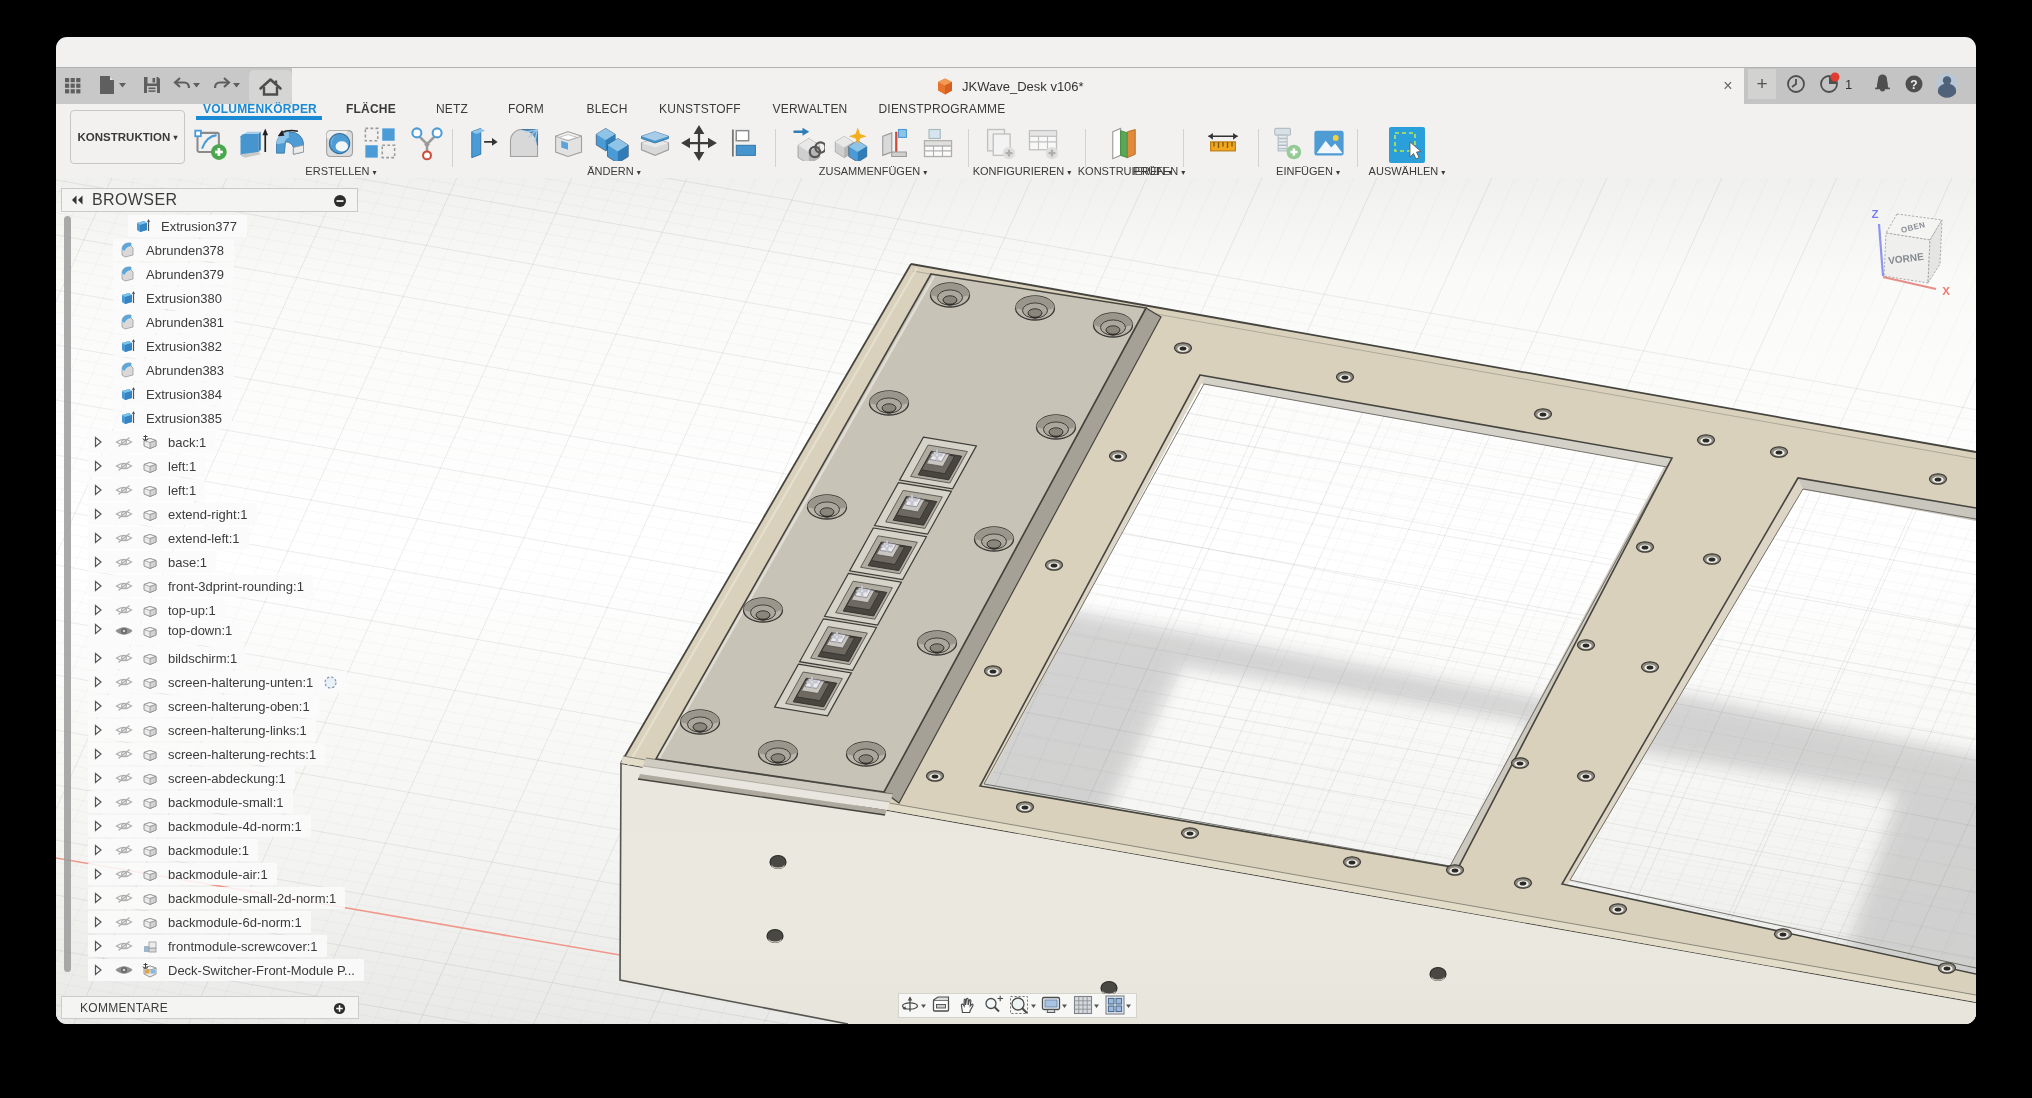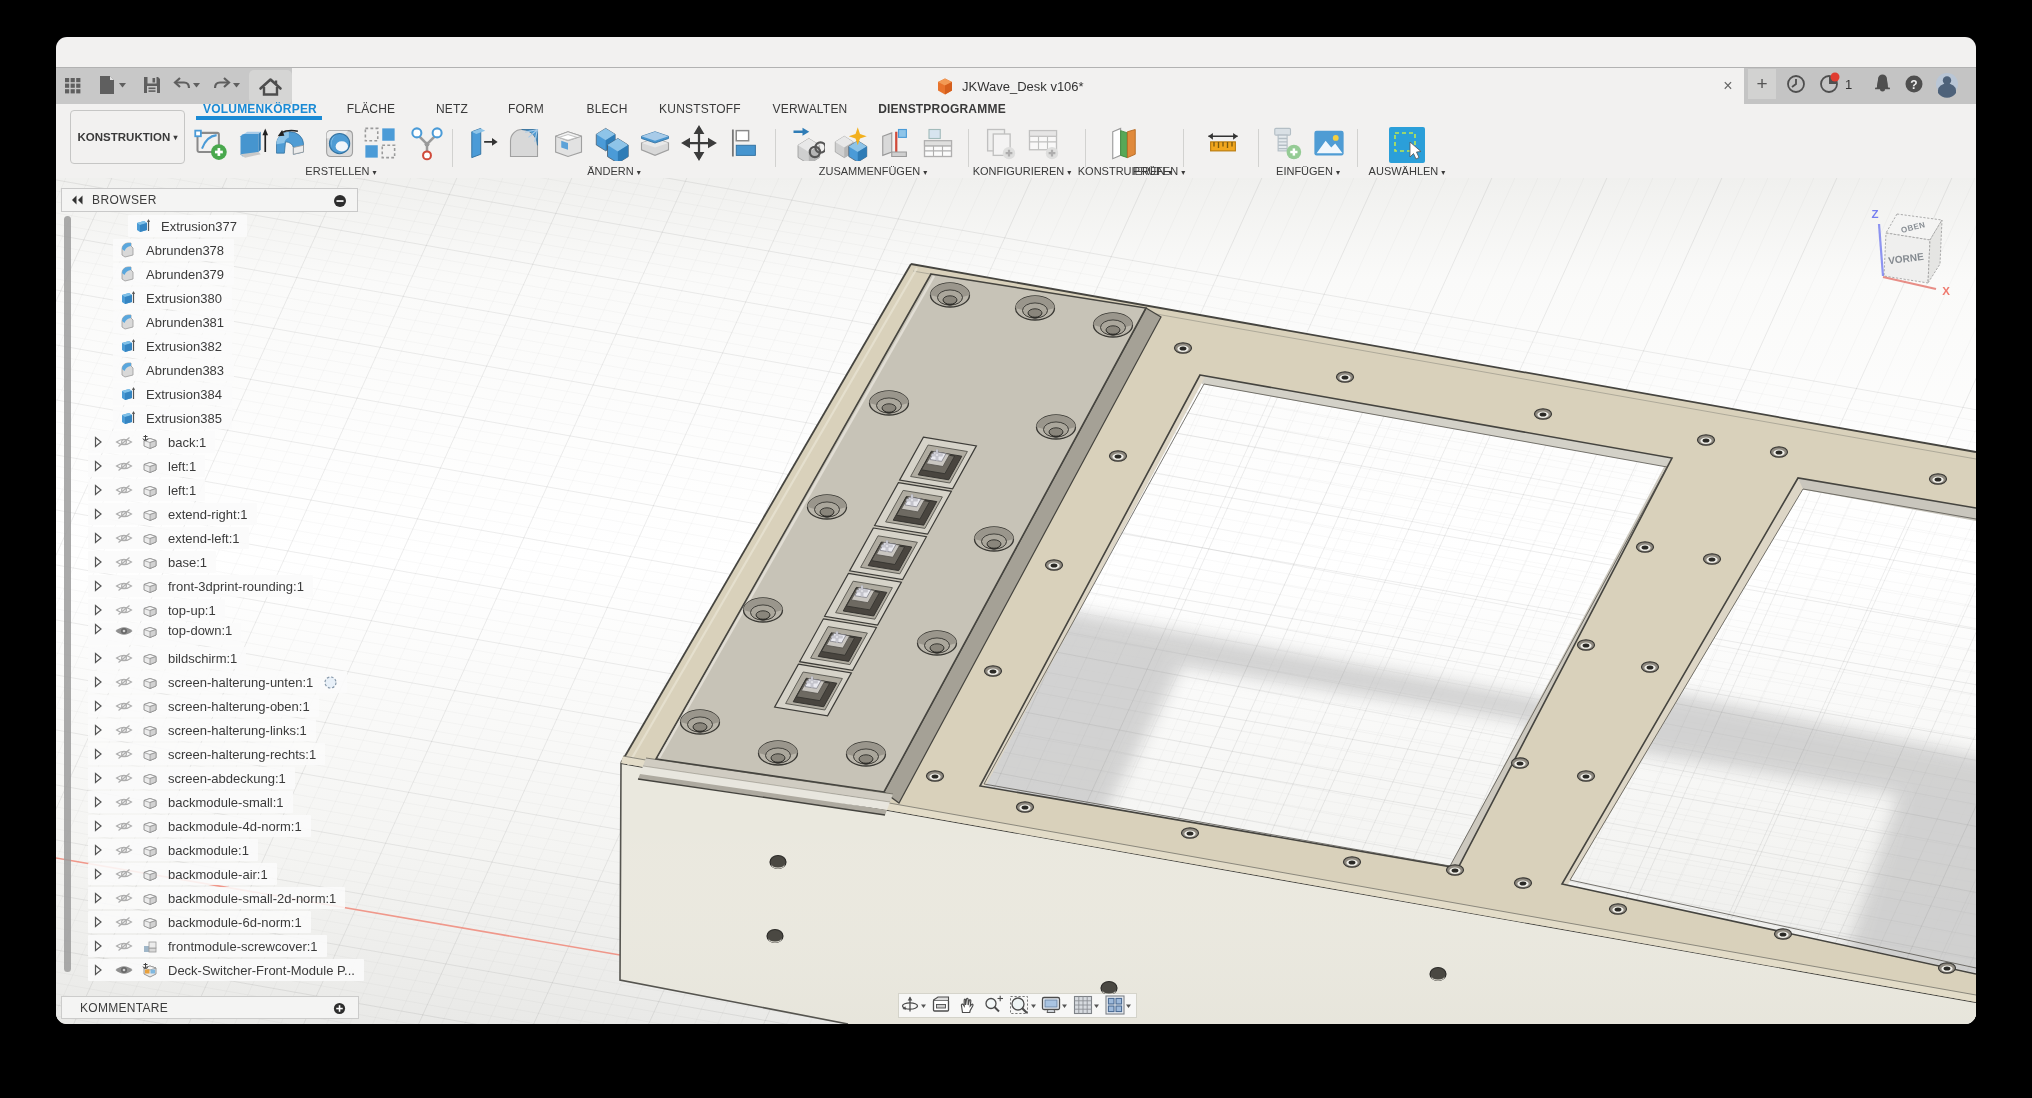--- a/index.html
+++ b/index.html
@@ -74,27 +74,27 @@
 <text x="133" y="21.5" font-size="12" font-weight="bold" fill="#efefef" text-anchor="middle" font-family="Liberation Sans, sans-serif">?</text>
 </g>
 <g>
 <circle cx="166" cy="17" r="11" fill="#b9c6d6"></circle>
 <circle cx="166" cy="13.5" r="4.2" fill="#4e627a"></circle>
 <path d="M157,23.5 A9,7 0 0 1 175,23.5 L175,26 A11,11 0 0 1 157,26 Z" fill="#4e627a"></path>
 </g>
 </svg>
     <div style="position:absolute;left:0;top:67px;width:1920px;height:110px;background:#f2f1f0;border-bottom:1px solid #d5d5d3"></div>
     <div style="position:absolute;left:204px;top:61px;height:22px;transform:translateX(-50%);display:flex;align-items:center;font-size:12px;font-weight:bold;color:#1a8ad4;letter-spacing:0.2px">VOLUMENKÖRPER</div>
-    <div style="position:absolute;left:315px;top:61px;height:22px;transform:translateX(-50%);display:flex;align-items:center;font-size:12px;font-weight:normal;color:#3a3a3a;letter-spacing:0.2px">FLÄCHE</div>
+    <div style="position:absolute;left:315px;top:61px;height:22px;transform:translateX(-50%);display:flex;align-items:center;font-size:12px;font-weight:bold;color:#3a3a3a;letter-spacing:0.2px">FLÄCHE</div>
     <div style="position:absolute;left:396px;top:61px;height:22px;transform:translateX(-50%);display:flex;align-items:center;font-size:12px;font-weight:normal;color:#3a3a3a;letter-spacing:0.2px">NETZ</div>
     <div style="position:absolute;left:470px;top:61px;height:22px;transform:translateX(-50%);display:flex;align-items:center;font-size:12px;font-weight:normal;color:#3a3a3a;letter-spacing:0.2px">FORM</div>
     <div style="position:absolute;left:551px;top:61px;height:22px;transform:translateX(-50%);display:flex;align-items:center;font-size:12px;font-weight:normal;color:#3a3a3a;letter-spacing:0.2px">BLECH</div>
     <div style="position:absolute;left:644px;top:61px;height:22px;transform:translateX(-50%);display:flex;align-items:center;font-size:12px;font-weight:normal;color:#3a3a3a;letter-spacing:0.2px">KUNSTSTOFF</div>
     <div style="position:absolute;left:754px;top:61px;height:22px;transform:translateX(-50%);display:flex;align-items:center;font-size:12px;font-weight:normal;color:#3a3a3a;letter-spacing:0.2px">VERWALTEN</div>
-    <div style="position:absolute;left:886px;top:61px;height:22px;transform:translateX(-50%);display:flex;align-items:center;font-size:12px;font-weight:bold;color:#3a3a3a;letter-spacing:0.2px">DIENSTPROGRAMME</div>
+    <div style="position:absolute;left:886px;top:61px;height:22px;transform:translateX(-50%);display:flex;align-items:center;font-size:12px;font-weight:normal;color:#3a3a3a;letter-spacing:0.2px">DIENSTPROGRAMME</div>
     <div style="position:absolute;left:140px;top:79px;width:126px;height:3.5px;background:#1a8ad4"></div>
     <div style="position:absolute;left:14px;top:73px;width:115px;height:54px;border:1px solid #c6c6c5;border-radius:4px;display:flex;align-items:center;justify-content:center;font-size:11.5px;font-weight:bold;color:#3a3a3a">KONSTRUKTION&nbsp;<span style="font-size:8px">▾</span></div>
     <div style="position:absolute;left:137px;top:88px"><svg width="36" height="36" viewBox="0 0 32 32">
         <rect x="4" y="7" width="19" height="17" rx="1.5" fill="none" stroke="#8a8a8a" stroke-width="1.8"></rect>
         <rect x="2" y="5" width="5" height="5" fill="#fff" stroke="#4b9bd7" stroke-width="1.6"></rect>
         <path d="M8,21 Q12,10 21,9" fill="none" stroke="#4b9bd7" stroke-width="1.8"></path>
         <circle cx="23" cy="24" r="7" fill="#49a84d"></circle>
         <rect x="19.5" y="22.8" width="7" height="2.4" fill="#fff"></rect>
         <rect x="21.8" y="20.5" width="2.4" height="7" fill="#fff"></rect>
       </svg></div>
@@ -1037,21 +1037,21 @@
           <line x1="0" y1="-5.5" x2="0" y2="5.5"></line>
           <line x1="-5.5" y1="0" x2="5.5" y2="0"></line>
         </g>
         <g transform="translate(812,682)" stroke="#f2f3f7" stroke-width="1.1" fill="none">
           <line x1="0" y1="-5.5" x2="0" y2="5.5"></line>
           <line x1="-5.5" y1="0" x2="5.5" y2="0"></line>
         </g>
       </svg>
     </div>
     <div style="position:absolute;left:-56px;top:-37px;width:2032px;height:1098px;pointer-events:none">
-      <div style="position:absolute;left:61px;top:188px;width:297px;height:24px;background:#f4f4f3;border:1px solid #c9c9c9;box-sizing:border-box;display:flex;align-items:center;font-size:12px;color:#3c3c3c">
+      <div style="position:absolute;left:61px;top:188px;width:297px;height:24px;background:#f4f4f3;border:1px solid #c9c9c9;box-sizing:border-box;display:flex;align-items:center;font-size:16px;color:#3c3c3c">
         <svg width="13" height="10" viewBox="0 0 13 10" style="margin:0 8px 0 9px">
           <path d="M5.5,0.5 L1,5 L5.5,9.5 Z" fill="#333"></path>
           <path d="M11.5,0.5 L7,5 L11.5,9.5 Z" fill="#333"></path>
         </svg>
         <span style="letter-spacing:0.4px">BROWSER</span>
         <svg width="14" height="14" viewBox="0 0 14 14" style="position:absolute;right:10px;top:5px">
           <circle cx="7" cy="7" r="6" fill="#2d2d2d"></circle>
           <rect x="3.5" y="6.2" width="7" height="1.7" fill="#fff"></rect>
         </svg>
       </div>

